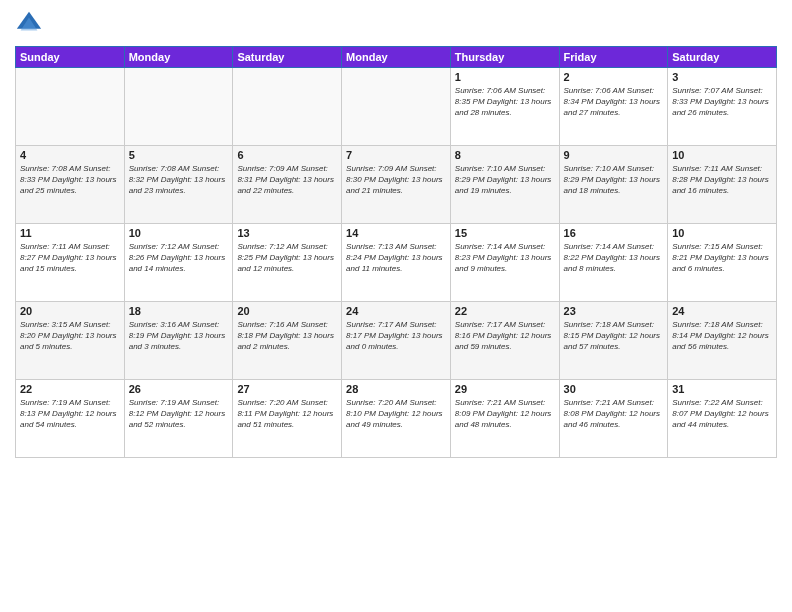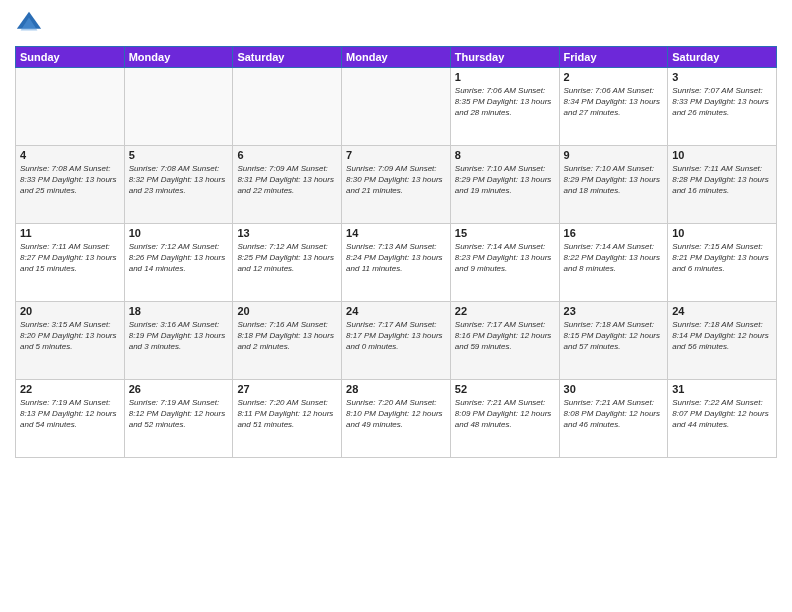--- a/index.html
+++ b/index.html
@@ -337,21 +337,21 @@
 and 51 minutes.</div>
           </td>
           <td>
             <span class="day-num">28</span>
             <div class="day-info">Sunrise: 7:20 AM
 Sunset: 8:10 PM
 Daylight: 12 hours
 and 49 minutes.</div>
           </td>
           <td>
-            <span class="day-num">52</span>
+            <span class="day-num">29</span>
             <div class="day-info">Sunrise: 7:21 AM
 Sunset: 8:09 PM
 Daylight: 12 hours
 and 48 minutes.</div>
           </td>
           <td>
             <span class="day-num">30</span>
             <div class="day-info">Sunrise: 7:21 AM
 Sunset: 8:08 PM
 Daylight: 12 hours

